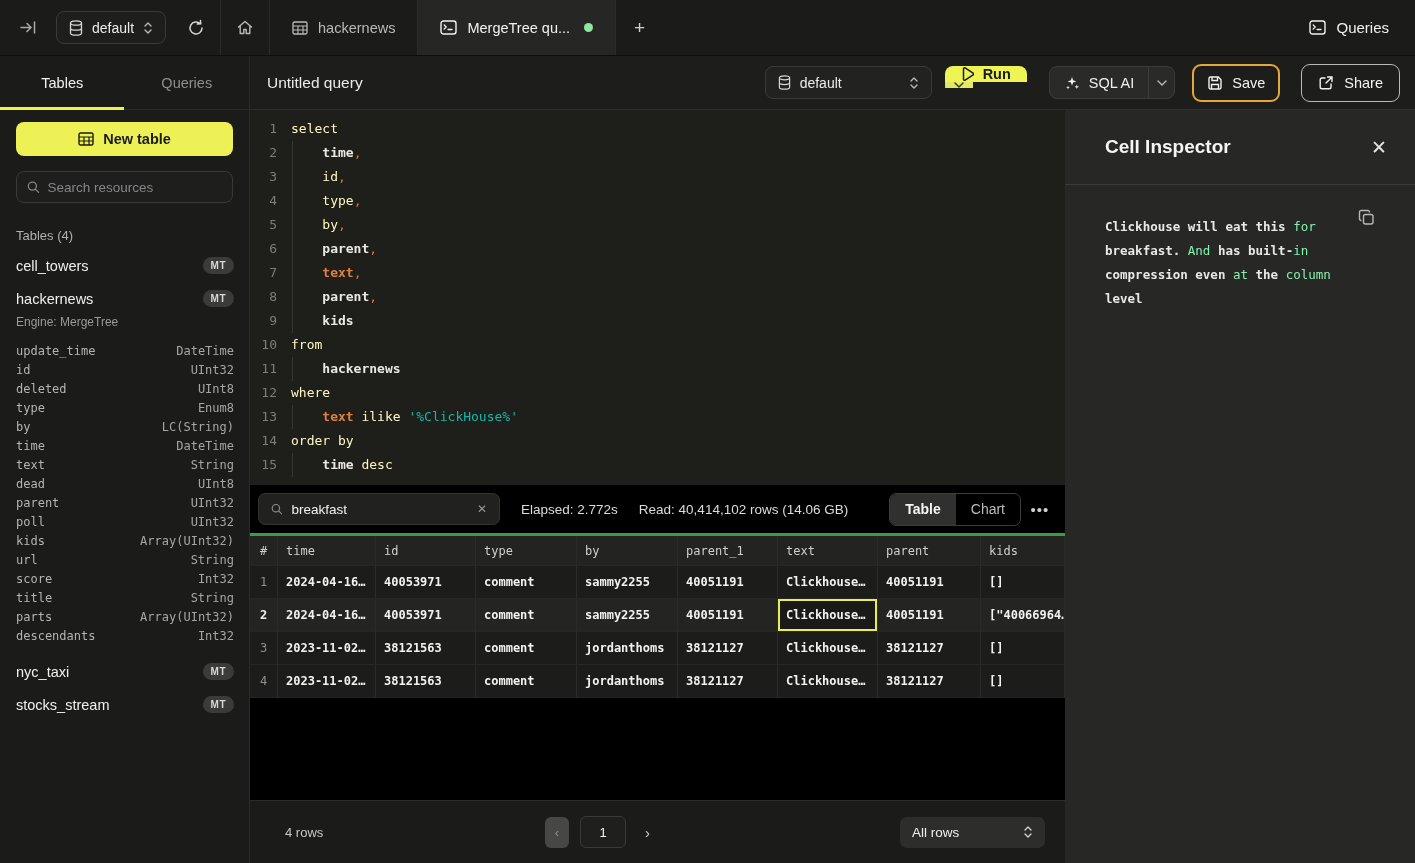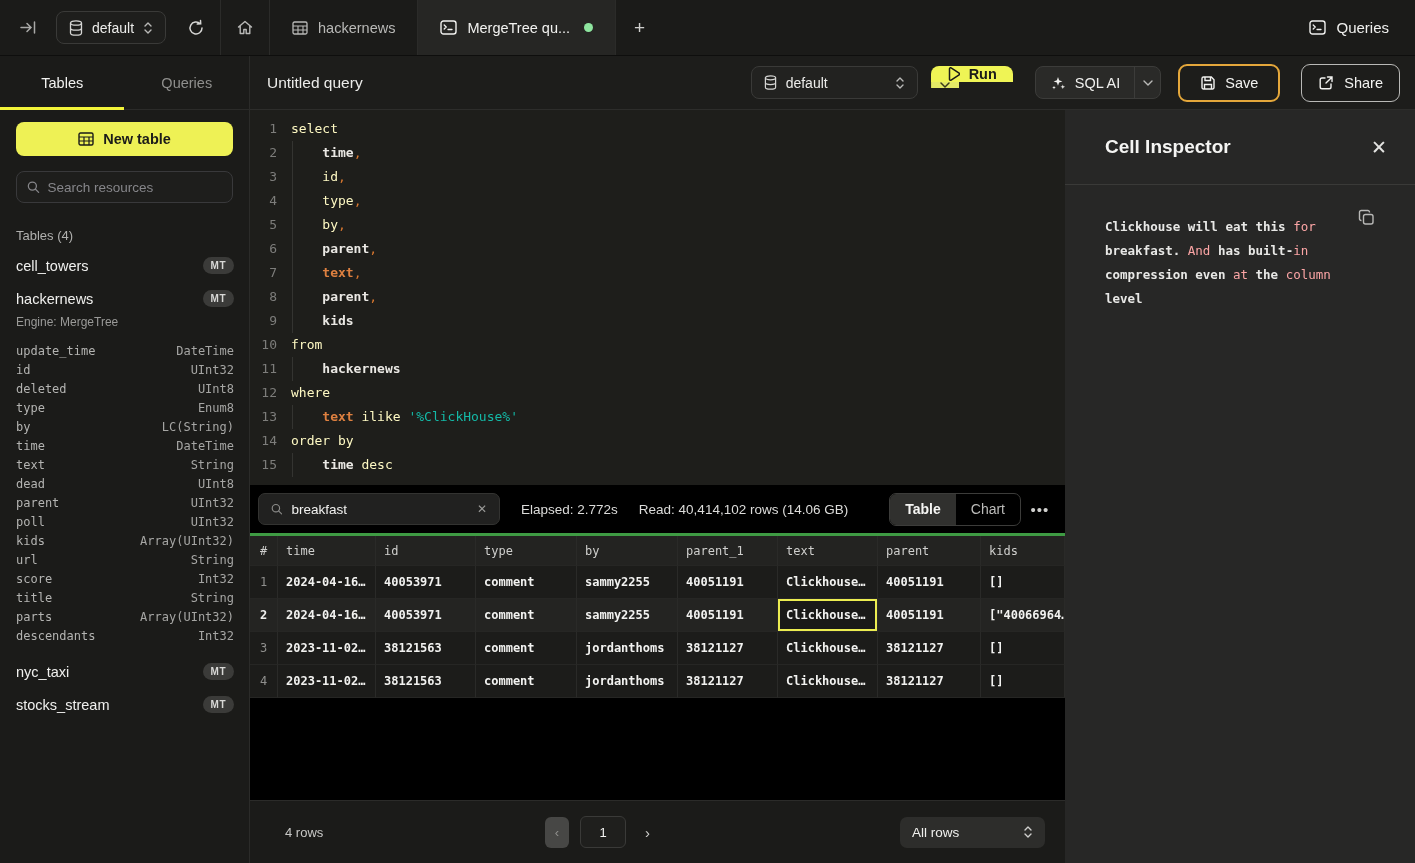--- a/index.html
+++ b/index.html
@@ -71,21 +71,21 @@
     margin-right:22px; cursor:pointer;flex-direction:column; }
   .run-main { background:#eff455; display:flex; align-items:center; gap:9px; padding:0 16px;
     color:#1b1b19; font-size:14.5px; font-weight:600; }
   .run-caret { background:#e3e966; width:28px; display:flex; align-items:center;
     justify-content:center; color:#3a3a1c; border-left:1px solid #d6dc55; }
   .sqlai-btn { height:33px; display:flex; align-items:stretch; border:1px solid #3c3c3a;
     border-radius:8px; overflow:hidden; background:#2a2a28; margin-right:17px; cursor:pointer; }
   .sqlai-main { display:flex; align-items:center; gap:9px; padding:0 14px; color:#f0f0ee; font-size:14.5px; }
   .sqlai-caret { width:26px; display:flex; align-items:center; justify-content:center;
     color:#b9b9b7; border-left:1px solid #3c3c3a; }
-  .save-btn { height:38px; display:flex; align-items:center; gap:9px; padding:0 20px;
+  .save-btn { height:38px; display:flex; align-items:center; gap:9px; padding:0 13px;
     border:2px solid #e4a73b; border-radius:9px; background:transparent; color:#f2f2f0;
     font-size:14.5px; font-weight:500; margin-right:21px; cursor:pointer;
     font-family:"Liberation Sans", sans-serif; }
   .share-btn { height:38px; display:flex; align-items:center; gap:10px; padding:0 16px;
     border:1px solid #b9b9b7; border-radius:9px; background:transparent; color:#f2f2f0;
     font-size:14.5px; font-weight:500; cursor:pointer; font-family:"Liberation Sans", sans-serif; }
 
   
   .editor { position:absolute; left:250px; top:110px; width:815px; height:375px;
     background:#1e1e1b; padding-top:7px; }
@@ -151,21 +151,21 @@
   .inspector { position:absolute; left:1065px; top:110px; width:350px; height:753px;
     background:#272726; }
   .insp-head { height:75px; display:flex; align-items:center; padding:0 28px 0 40px;
     border-bottom:1px solid #3a3a38; }
   .insp-title { font-size:19px; font-weight:700; color:#f5f5f3;text-align:center; }
   .insp-close { margin-left:auto; color:#e4e4e2; font-size:19px; cursor:pointer; }
   .insp-body { position:relative; padding:30px 24px 0 40px; }
   .insp-text { width:258px; font-family:"DejaVu Sans Mono", monospace; font-size:12.5px;
     line-height:24px; color:#e8e8e6; word-wrap:break-word; }
   .insp-text .seg-pl { color:#e8e8e6; font-weight:700; }
-  .insp-text .seg-kw { color:#fca5a5; }
+  .insp-text .seg-kw { color:#86efac; }
   .insp-copy { position:absolute; right:40px; top:24px; color:#b8b8b6; cursor:pointer; }
 
   svg { display:block; }
 </style>
 </head>
 <body>
 
 <div class="topbar">
   <div class="rail">
     <svg width="17" height="17" viewBox="0 0 17 17">

